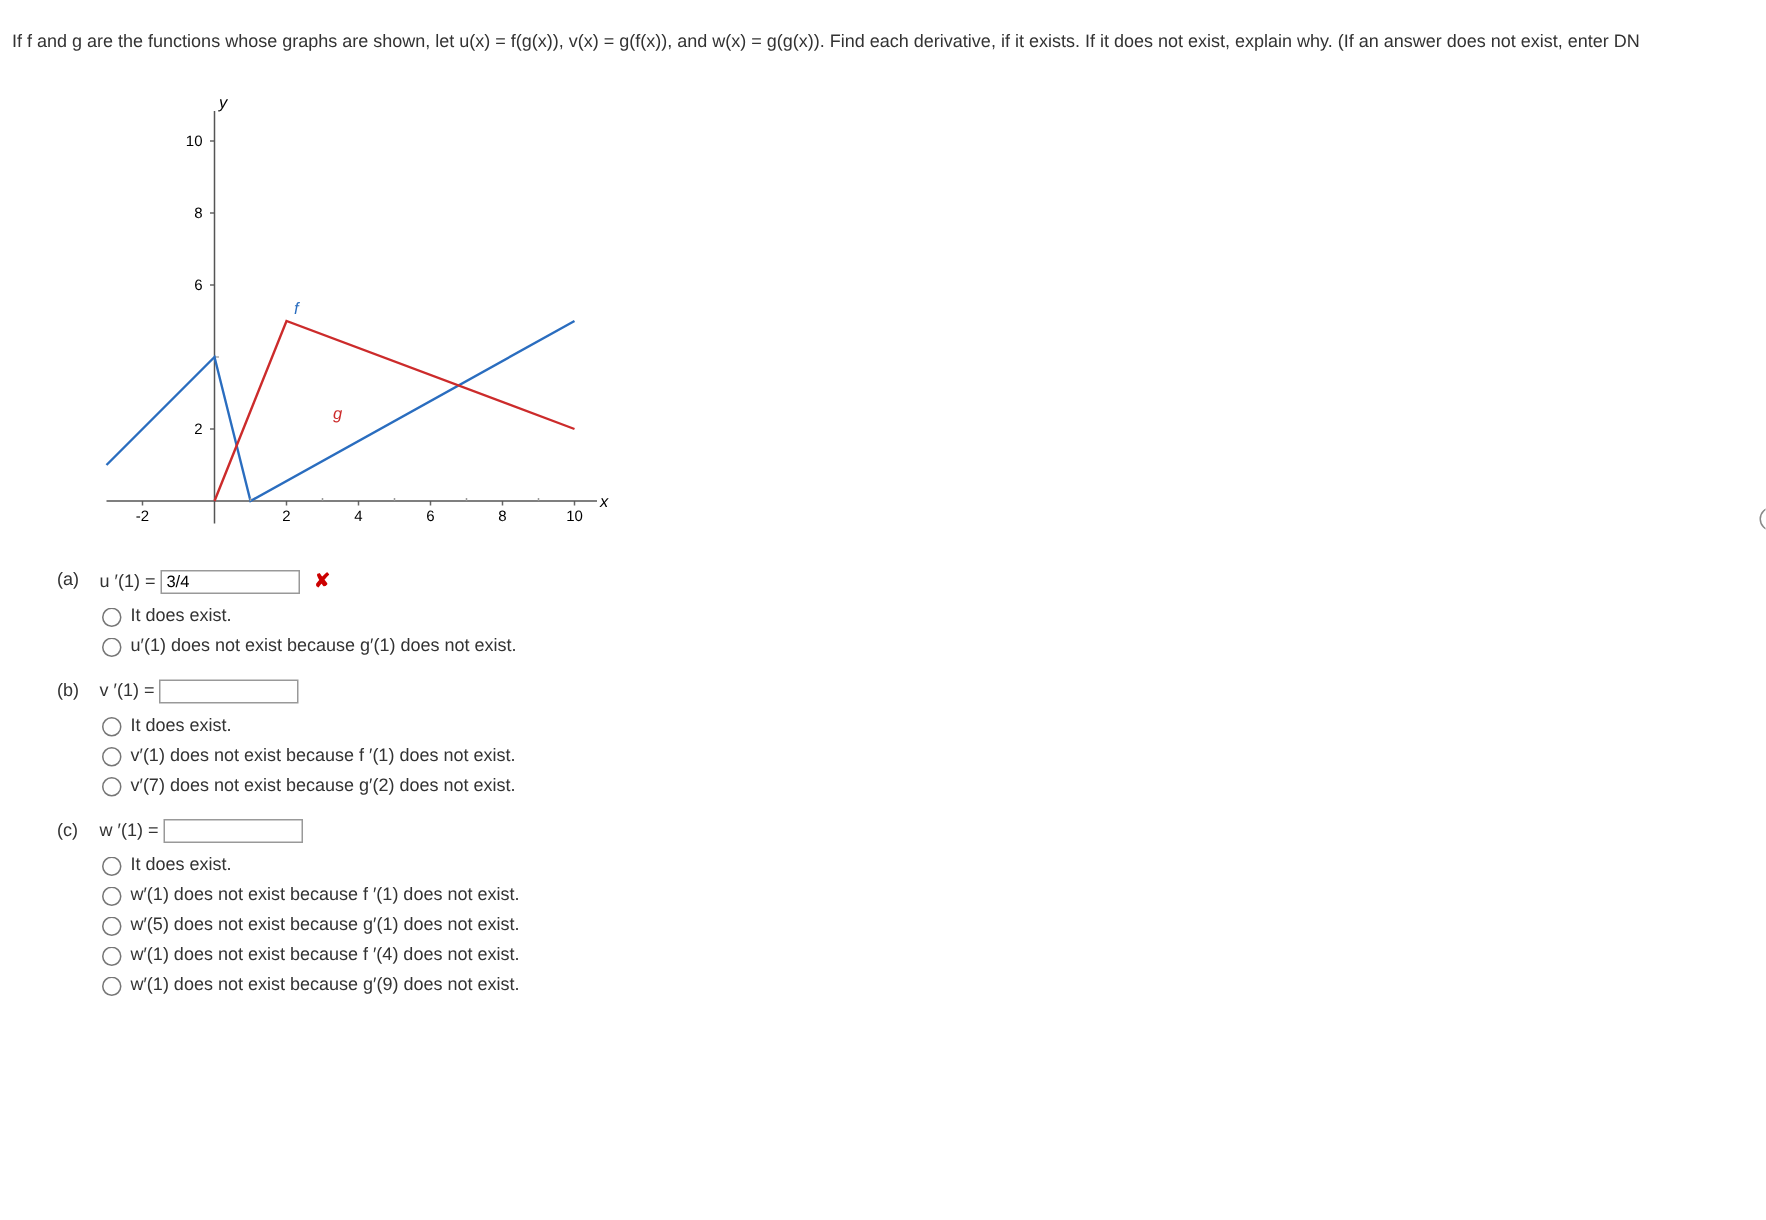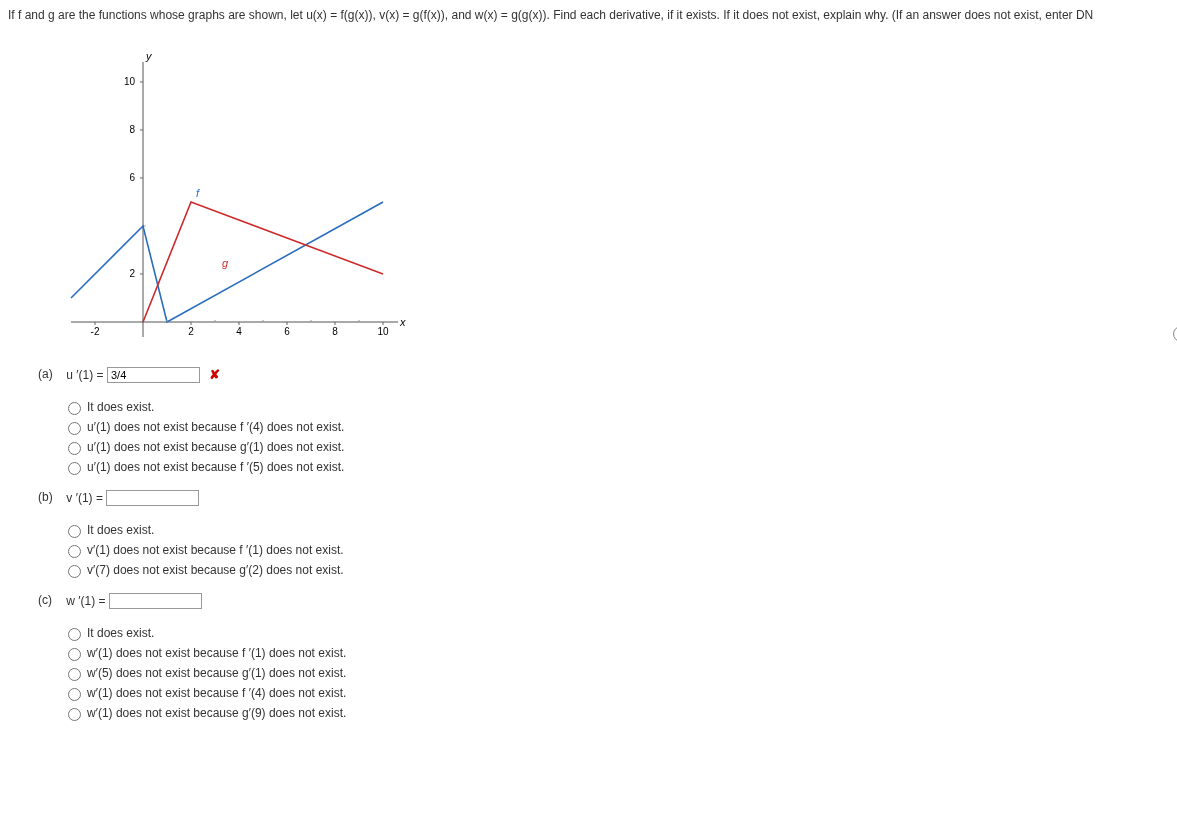--- a/index.html
+++ b/index.html
@@ -5,20 +5,21 @@
   body {
     font-family: Arial, Helvetica, sans-serif;
     font-size: 12px;
     color: #333;
     margin: 0;
     padding: 8px;
     background: #fff;
   }
   .problem-text {
     margin-bottom: 10px;
+    margin-top: 12px;
   }
   .graph-container {
     margin: 10px 0 10px 60px;
     position: relative;
   }
   .graph-svg {
     display: block;
   }
   .info-icon {
     position: absolute;
@@ -49,21 +50,21 @@
     padding: 1px 3px;
     border: 1px solid #999;
   }
   .wrong-x {
     color: #cc0000;
     font-weight: bold;
     margin-left: 6px;
     font-size: 13px;
   }
   .options {
-    margin: 16px 0 0 55px;
+    margin: 6px 0 0 55px;
   }
   .option-row {
     margin: 4px 0;
     display: flex;
     align-items: center;
   }
   .radio {
     margin-right: 6px;
     flex-shrink: 0;
   }
@@ -133,29 +134,21 @@
   <input type="text" class="answer-input" value="3/4" style="">
   <span class="wrong-x">✘</span>
 </div>
 <div class="options">
   <div class="option-row">
       <input type="radio" class="radio" name="pa" style="">
       <span>It does exist.</span>
     </div>
   <div class="option-row">
       <input type="radio" class="radio" name="pa" style="">
-      <span class="ital">u′(1) does not exist because f ′(4) does not exist.</span>
-    </div>
-  <div class="option-row">
-      <input type="radio" class="radio" name="pa" style="">
       <span class="ital">u′(1) does not exist because g′(1) does not exist.</span>
-    </div>
-  <div class="option-row">
-      <input type="radio" class="radio" name="pa" style="">
-      <span class="ital">u′(1) does not exist because f ′(5) does not exist.</span>
     </div>
 </div>
 
 <div class="part">
   <span class="part-label">(b)</span>
   <span class="ital">v ′(1) =</span>
   <input type="text" class="answer-input" value="" style="">
 </div>
 <div class="options">
   <div class="option-row">

